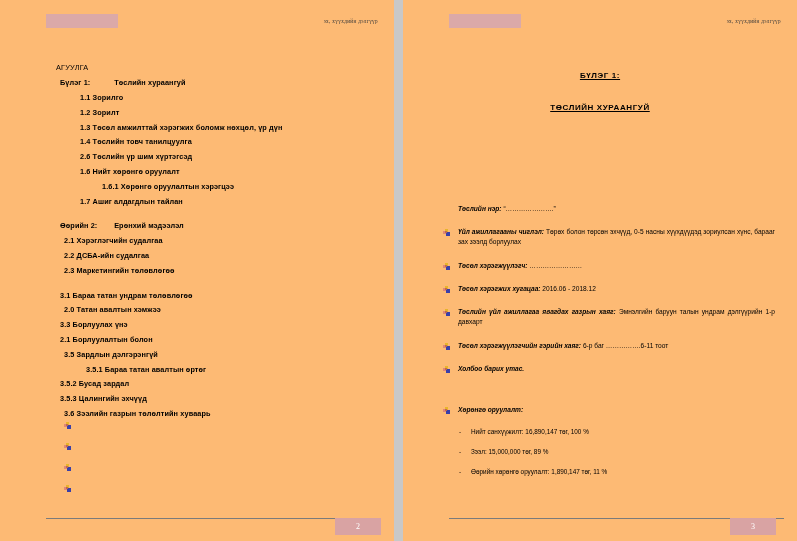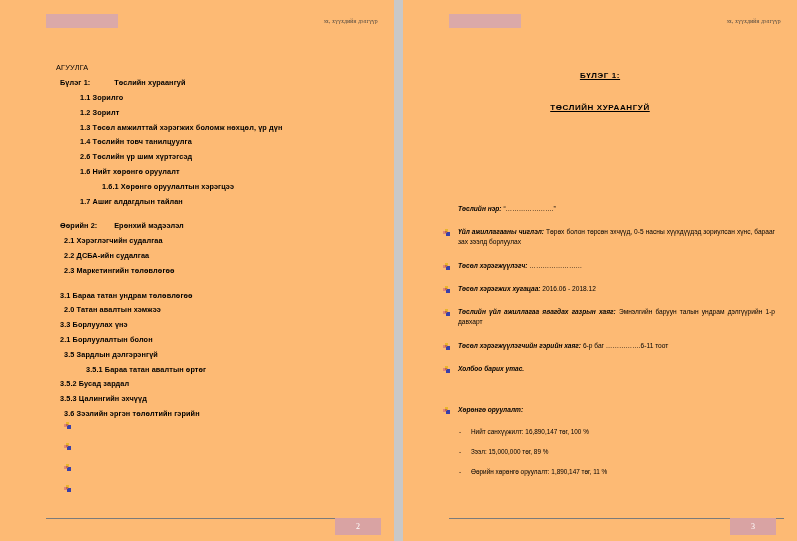--- a/index.html
+++ b/index.html
@@ -266,21 +266,21 @@
             <div class="toc-row ind-1"><span>2.3</span><span> Маркетингийн төлөвлөгөө</span></div>
             <div class="toc-gap"></div>
             <div class="toc-row ind-0"><span>3.1</span><span> Бараа татан ундрам төлөвлөгөө</span></div>
             <div class="toc-row ind-1"><span>2.0</span><span> Татан авалтын хэмжээ</span></div>
             <div class="toc-row ind-0"><span>3.3</span><span> Борлуулах үнэ</span></div>
             <div class="toc-row ind-0"><span>2.1</span><span> Борлуулалтын  болон</span></div>
             <div class="toc-row ind-1"><span>3.5</span><span> Зардлын дэлгэрэнгүй</span></div>
             <div class="toc-row ind-3"><span>3.5.1</span><span> Бараа татан авалтын өртөг</span></div>
             <div class="toc-row ind-0"><span>3.5.2</span><span> Бусад зардал</span></div>
             <div class="toc-row ind-0"><span>3.5.3</span><span> Цалингийн эхчүүд</span></div>
-            <div class="toc-row ind-1"><span>3.6</span><span> Зээлийн эргэн төлөлтийн гэрийн</span></div>
+            <div class="toc-row ind-1"><span>3.6</span><span> Зээлийн газрын төлөлтийн хуваарь</span></div>
           </div>
       </div>
 
       <div class="stray-bullets" id="stray-bullets">
           <div class="b"><span class="abullet"><i class="s1"></i><i class="s2"></i><i class="s3"></i><i class="s4"></i></span></div>
           <div class="b"><span class="abullet"><i class="s1"></i><i class="s2"></i><i class="s3"></i><i class="s4"></i></span></div>
           <div class="b"><span class="abullet"><i class="s1"></i><i class="s2"></i><i class="s3"></i><i class="s4"></i></span></div>
           <div class="b"><span class="abullet"><i class="s1"></i><i class="s2"></i><i class="s3"></i><i class="s4"></i></span></div>
         </div>
     </div>

